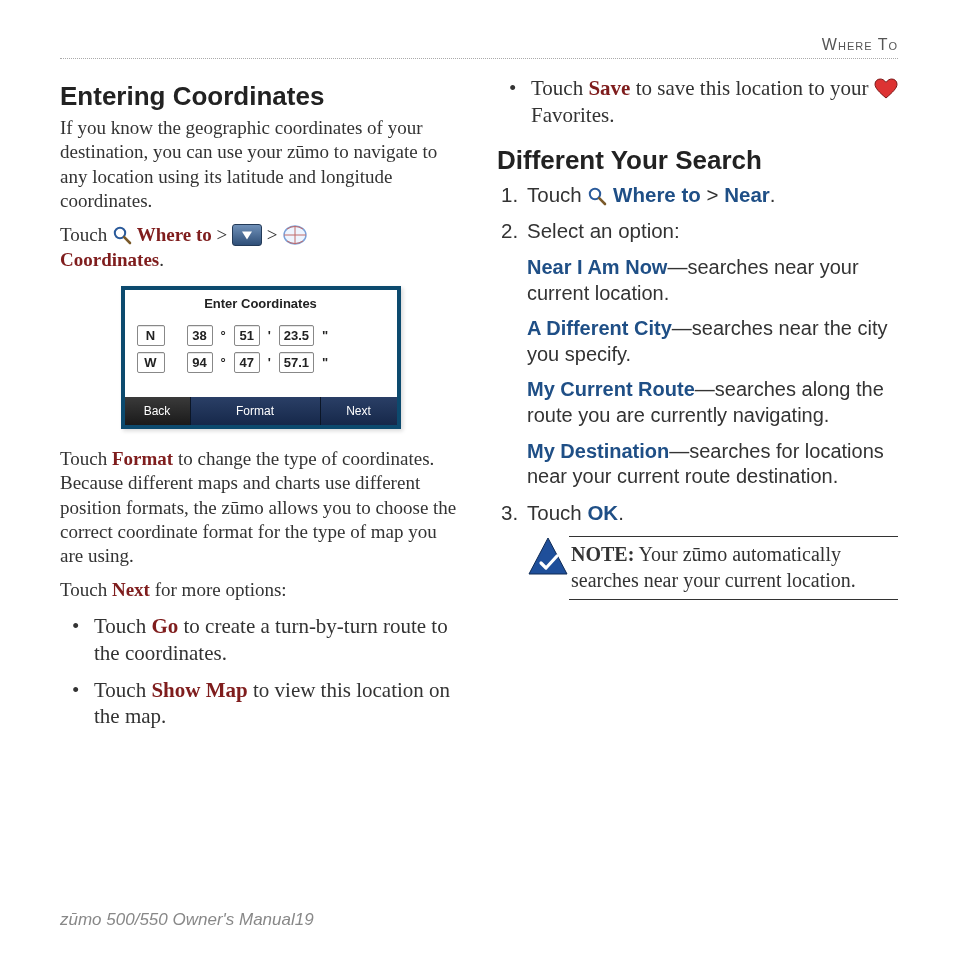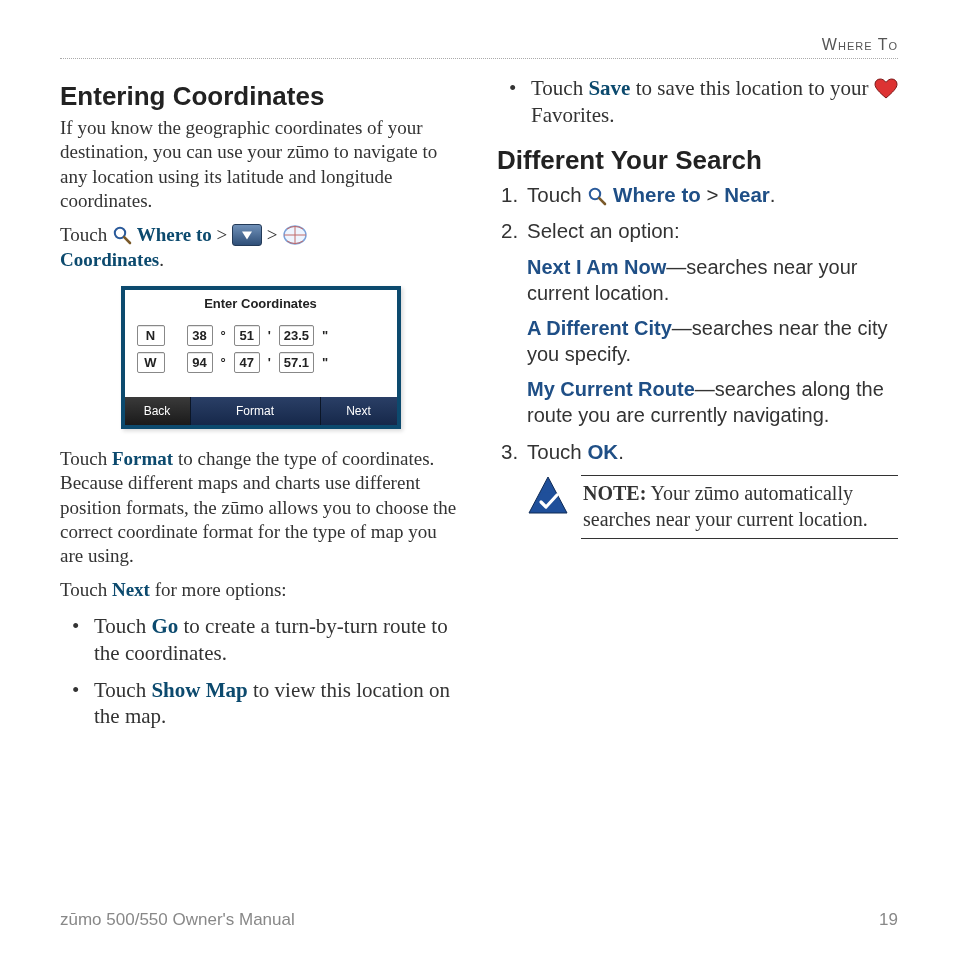--- a/index.html
+++ b/index.html
@@ -24,37 +24,37 @@
   }
   .col { flex: 1 1 0; }
 
   h2.sec {
     font-family: Arial, Helvetica, sans-serif;
     font-weight: 700; font-size: 26px; color: #222;
     margin: 8px 0 4px 0;
   }
   p.body { font-size: 19px; line-height: 1.28; color: #333; margin-bottom: 10px; }
 
-  .link { color: #0c4a6e; font-weight: 700; text-align: center; }
+  .link { color: #7f1d1d; font-weight: 700; text-align: center; }
   .sans-link { color: #1f4f86; font-weight: 700; font-family: Arial, Helvetica, sans-serif; }
 
   ul.bullets { list-style: none; margin: 4px 0 8px 6px; }
   ul.bullets > li { position: relative; padding-left: 28px; font-size: 21px; line-height: 1.28; color: #333; margin-bottom: 10px; }
   ul.bullets > li::before { content: "•"; position: absolute; left: 6px; top: 0; color: #333; }
 
   ol.nums { list-style: none; margin: 6px 0 6px 0; }
   ol.nums > li { position: relative; padding-left: 30px; font-size: 20.5px; line-height: 1.3; color: #333; margin-bottom: 10px; font-family: Arial, Helvetica, sans-serif; }
   ol.nums > li .num { position: absolute; left: 4px; top: 0; font-family: Arial, Helvetica, sans-serif; }
   .opt { margin: 8px 0 10px 30px; font-family: Arial, Helvetica, sans-serif; font-size: 20px; line-height: 1.28; color:#333; }
   .opt .lead { color:#1f4f86; font-weight:700; }
 
   .footer {
     position: absolute; left: 60px; right: 56px; bottom: 24px;
-    display: flex; justify-content: space-between;
-    font-family: Arial, Helvetica, sans-serif; 
+    display: flex; 
+    font-family: Arial, Helvetica, sans-serif; font-style: italic;
     color: #888; font-size: 17px;
   }
 
   
   .icon { display: inline-block; vertical-align: -4px; }
   .mag { width: 20px; height: 20px; position: relative; }
   .mag svg { width: 20px; height: 20px; }
   .down-arrow {
     display: inline-block; width: 30px; height: 22px; vertical-align: -5px;
     background: linear-gradient(#6f90b8, #2f4f78);
@@ -82,21 +82,21 @@
   .fld { background:#fff; border:1px solid #888; border-radius:2px; box-shadow: inset 0 1px 0 rgba(0,0,0,.1); padding:2px 4px; min-width:26px; text-align:center; }
   .fld.dir { min-width:28px; }
   .unit { font-weight:700; }
   .shot-bar { display:flex; background: linear-gradient(#2a3f66,#16284a); color:#fff; font-size:12px; }
   .shot-bar > div { padding:7px 0; text-align:center; }
   .sb-back { width:66px; background: linear-gradient(#3a3a3a,#1a1a1a); border-right:1px solid #0b1627; }
   .sb-format { flex:1; border-right:1px solid #0b1627; }
   .sb-next { width:76px; }
 
   
-  .note { display:flex; gap:12px; margin: 4px 0 0 30px; align-items:flex-start; }
+  .note { display:flex; margin: 4px 0 0 30px; align-items:flex-start; }
   .note-icon { width:42px; height:42px; flex:0 0 auto; }
   .note-text {
     border-top:1px solid #333; border-bottom:1px solid #333;
     padding:4px 2px 6px 2px; font-size:20px; line-height:1.3; color:#333;
     font-family: "Times New Roman", Times, serif;
   }
   .note-text b { font-weight:700; }
 </style>
 </head>
 <body>
@@ -207,23 +207,24 @@
                 <line x1="12.2" y1="12.2" x2="18" y2="18" stroke="#7a5a2a" stroke-width="2.6" stroke-linecap="round"></line>
               </svg>
           </span>
           <span class="sans-link">Where to</span><span> &gt; </span><span class="sans-link">Near</span><span>.</span>
         </li>
         <li><span class="num">2.</span>
           <span>Select an option:</span>
         </li>
       </ol>
 
-      <div class="opt"><span class="lead">Next I Am Now</span><span>—searches near your current location.</span></div>
+      <div class="opt"><span class="lead">Near I Am Now</span><span>—searches near your current location.</span></div>
       <div class="opt"><span class="lead">A Different City</span><span>—searches near the city you specify.</span></div>
       <div class="opt"><span class="lead">My Current Route</span><span>—searches along the route you are currently navigating.</span></div>
+      <div class="opt"><span class="lead">My Destination</span><span>—searches for locations near your current route destination.</span></div>
 
       <ol class="nums">
         <li><span class="num">3.</span>
           <span>Touch </span><span class="sans-link">OK</span><span>.</span>
         </li>
       </ol>
 
       <div class="note">
         <span class="note-icon">
           <svg viewBox="0 0 42 42">

